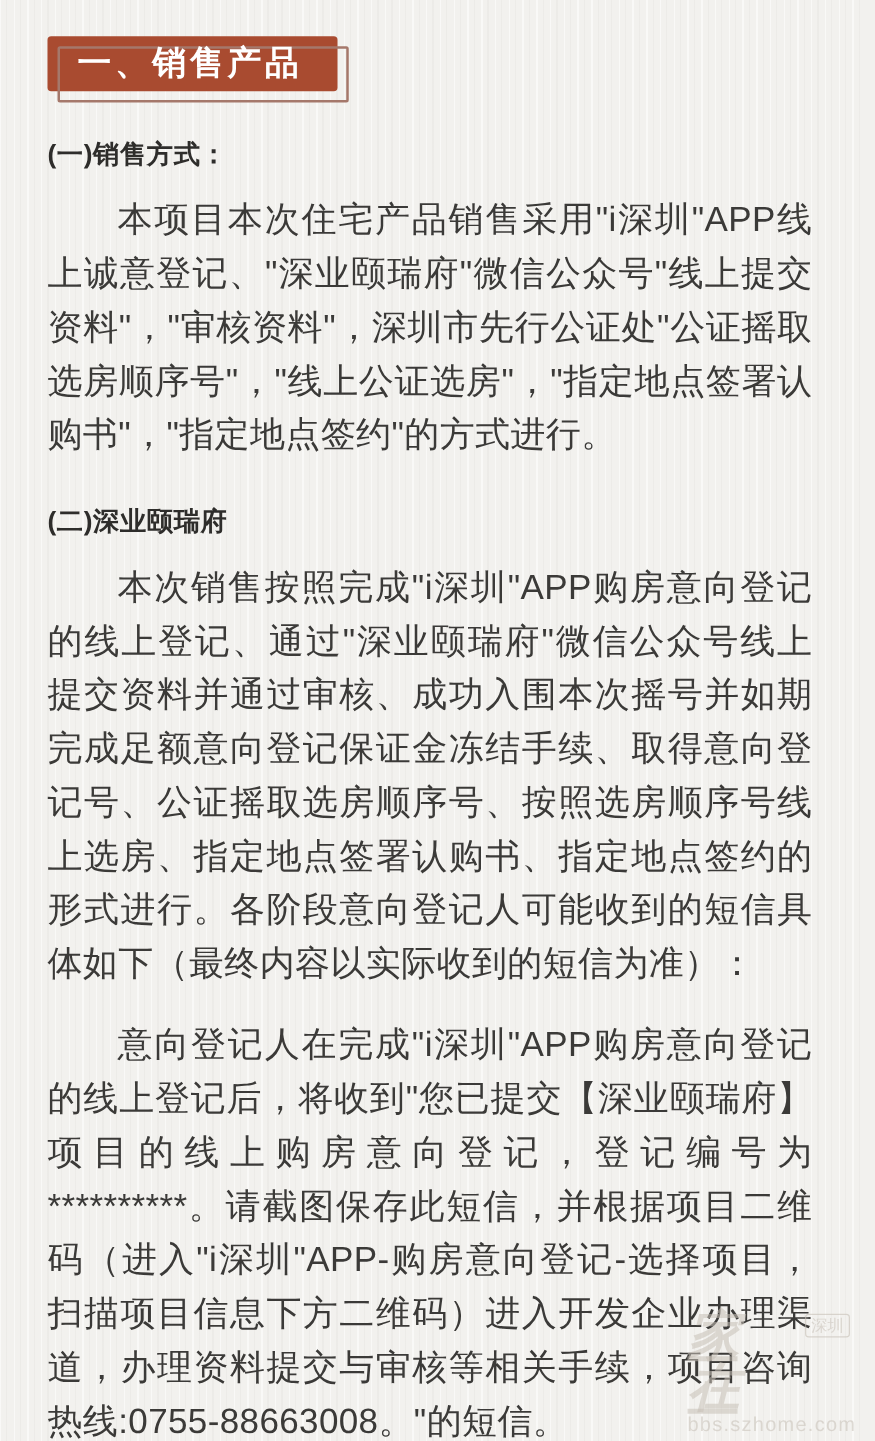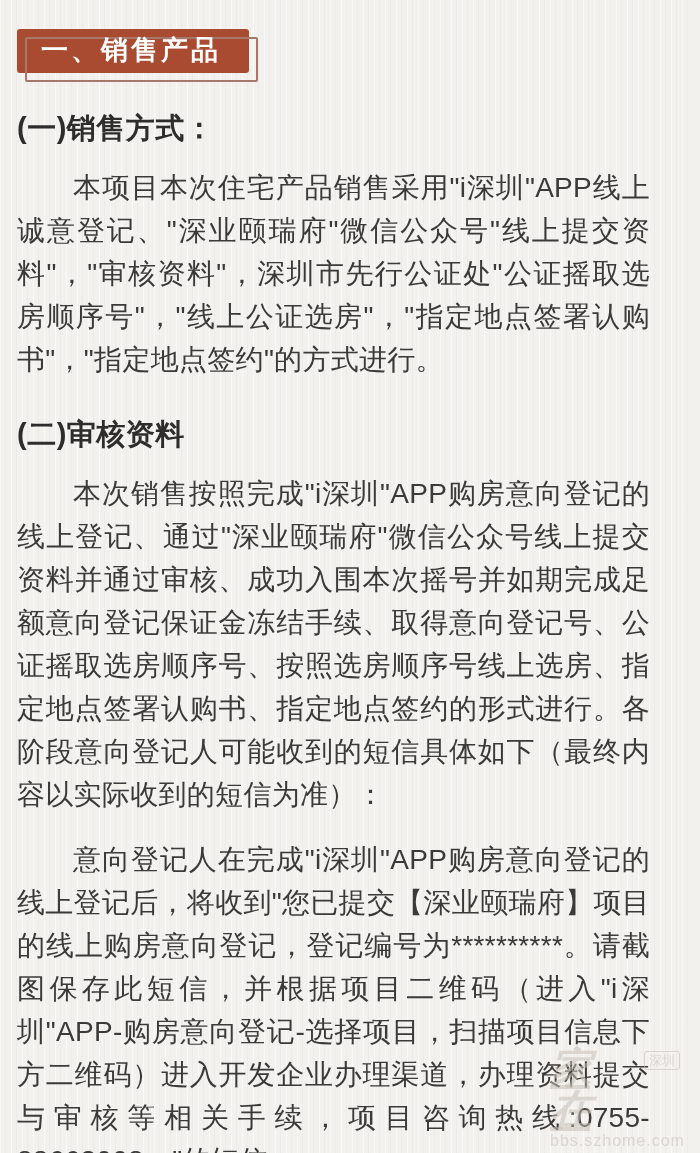--- a/index.html
+++ b/index.html
@@ -11,21 +11,21 @@
     height: 1153px;
     background-color: #f2f1ee;
     font-family: "Liberation Sans", "DejaVu Sans", sans-serif;
     overflow: hidden;
   }
   .page {
     position: relative;
     box-sizing: border-box;
     width: 688px;
     height: 1153px;
-    padding: 29px 38px 0 17px;
+    padding: 29px 38px 0 38px;
     background-color: #f2f1ee;
     background-image:
       repeating-linear-gradient(90deg,
         rgba(255,255,255,0.55) 0px, rgba(255,255,255,0.55) 1px,
         rgba(0,0,0,0.0) 1px, rgba(0,0,0,0.0) 5px,
         rgba(110,105,95,0.045) 5px, rgba(110,105,95,0.045) 6px,
         rgba(0,0,0,0.0) 6px, rgba(0,0,0,0.0) 11px);
   }
   .badge-wrap {
     margin-bottom: 36px;
@@ -48,21 +48,21 @@
     position: absolute;
     left: 8px;
     top: 8px;
     right: -9px;
     bottom: -9px;
     border: 2px solid #a5786b;
     border-radius: 2px;
     z-index: -1;
   }
   h2.sub-heading {
-    font-size: 29px;
+    font-size: 21px;
     font-weight: bold;
     color: #2e2d2b;
     margin: 34px 0 17px 0;
     letter-spacing: 0.5px;
   }
   p.body-paragraph {
     font-size: 28px;
     color: #3b3a38;
     line-height: 43px;
     text-align: justify;
@@ -117,21 +117,21 @@
       <span>一、销售产品</span>
     </div>
   </div>
 
   <section>
     <h2 class="sub-heading">(一)销售方式：</h2>
     <p class="body-paragraph">本项目本次住宅产品销售采用"i深圳"APP线上诚意登记、"深业颐瑞府"微信公众号"线上提交资料"，"审核资料"，深圳市先行公证处"公证摇取选房顺序号"，"线上公证选房"，"指定地点签署认购书"，"指定地点签约"的方式进行。</p>
   </section>
 
   <section>
-    <h2 class="sub-heading">(二)审核资料</h2>
+    <h2 class="sub-heading">(二)深业颐瑞府</h2>
     <p class="body-paragraph">本次销售按照完成"i深圳"APP购房意向登记的线上登记、通过"深业颐瑞府"微信公众号线上提交资料并通过审核、成功入围本次摇号并如期完成足额意向登记保证金冻结手续、取得意向登记号、公证摇取选房顺序号、按照选房顺序号线上选房、指定地点签署认购书、指定地点签约的形式进行。各阶段意向登记人可能收到的短信具体如下（最终内容以实际收到的短信为准）：</p>
     <p class="body-paragraph">意向登记人在完成"i深圳"APP购房意向登记的线上登记后，将收到"您已提交【深业颐瑞府】项目的线上购房意向登记，登记编号为**********。请截图保存此短信，并根据项目二维码（进入"i深圳"APP-购房意向登记-选择项目，扫描项目信息下方二维码）进入开发企业办理渠道，办理资料提交与审核等相关手续，项目咨询热线:0755-88663008。"的短信。</p>
   </section>
 
   <div class="watermark">
     <div class="wm-row">
       <span class="wm-main">家在</span>
       <span class="wm-badge">深圳</span>
     </div>
     <div class="wm-sub">bbs.szhome.com</div>

